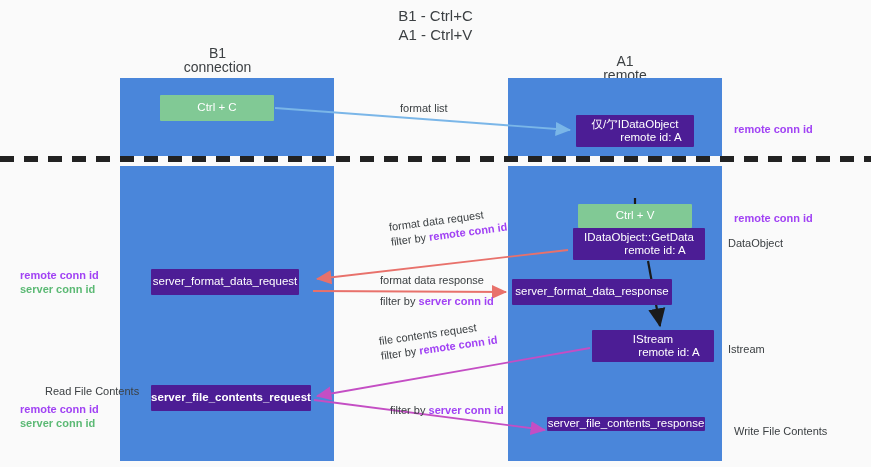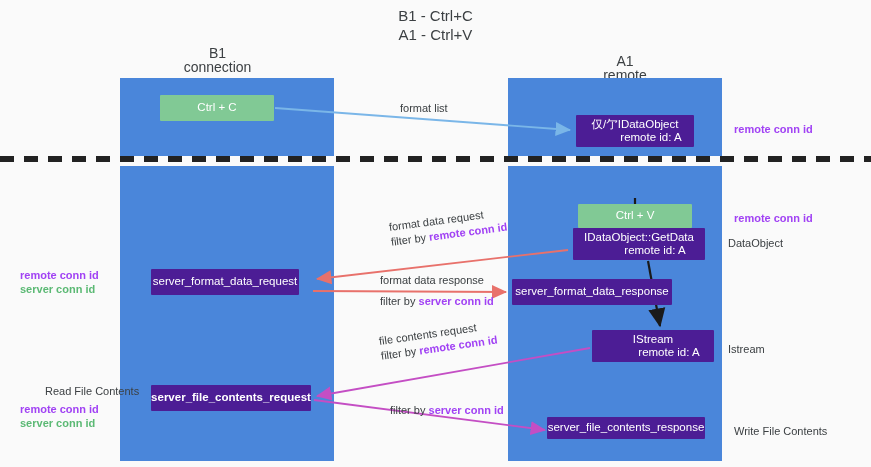--- a/index.html
+++ b/index.html
@@ -52,21 +52,21 @@
   .node .l2{font-size:11.5px;margin-left:32px;}
 
   #n-ctrlc{left:160px;top:95px;width:114px;height:26px;}
   #n-idataobject{left:576px;top:115px;width:118px;height:32px;}
   #n-ctrlv{left:578px;top:172px;width:114px;height:24px;margin-top:32px;}
   #n-getdata{left:573px;top:228px;width:132px;height:32px;}
   #n-fmt-req{left:151px;top:269px;width:148px;height:26px;}
   #n-fmt-resp{left:512px;top:279px;width:160px;height:26px;}
   #n-istream{left:592px;top:330px;width:122px;height:32px;}
   #n-file-req{left:151px;top:385px;width:160px;height:26px;font-weight:bold;}
-  #n-file-resp{left:547px;top:417px;width:158px;height:22px;}
+  #n-file-resp{left:547px;top:417px;width:158px;height:14px;}
 
   
   .elabel{font-size:11px;line-height:15px;color:#3c4043;white-space:nowrap;}
   .purple{color:#a142f4;font-weight:bold;}
   .green-t{color:#5bb974;font-weight:bold;}
 
   #lab-format-list{left:400px;top:101px;}
   #lab-fdreq{left:388px;top:220px;transform:rotate(-7.5deg);transform-origin:left top;}
   #lab-fdresp{left:380px;top:273px;}
   #lab-fcreq{left:378px;top:334px;transform:rotate(-8deg);transform-origin:left top;}

